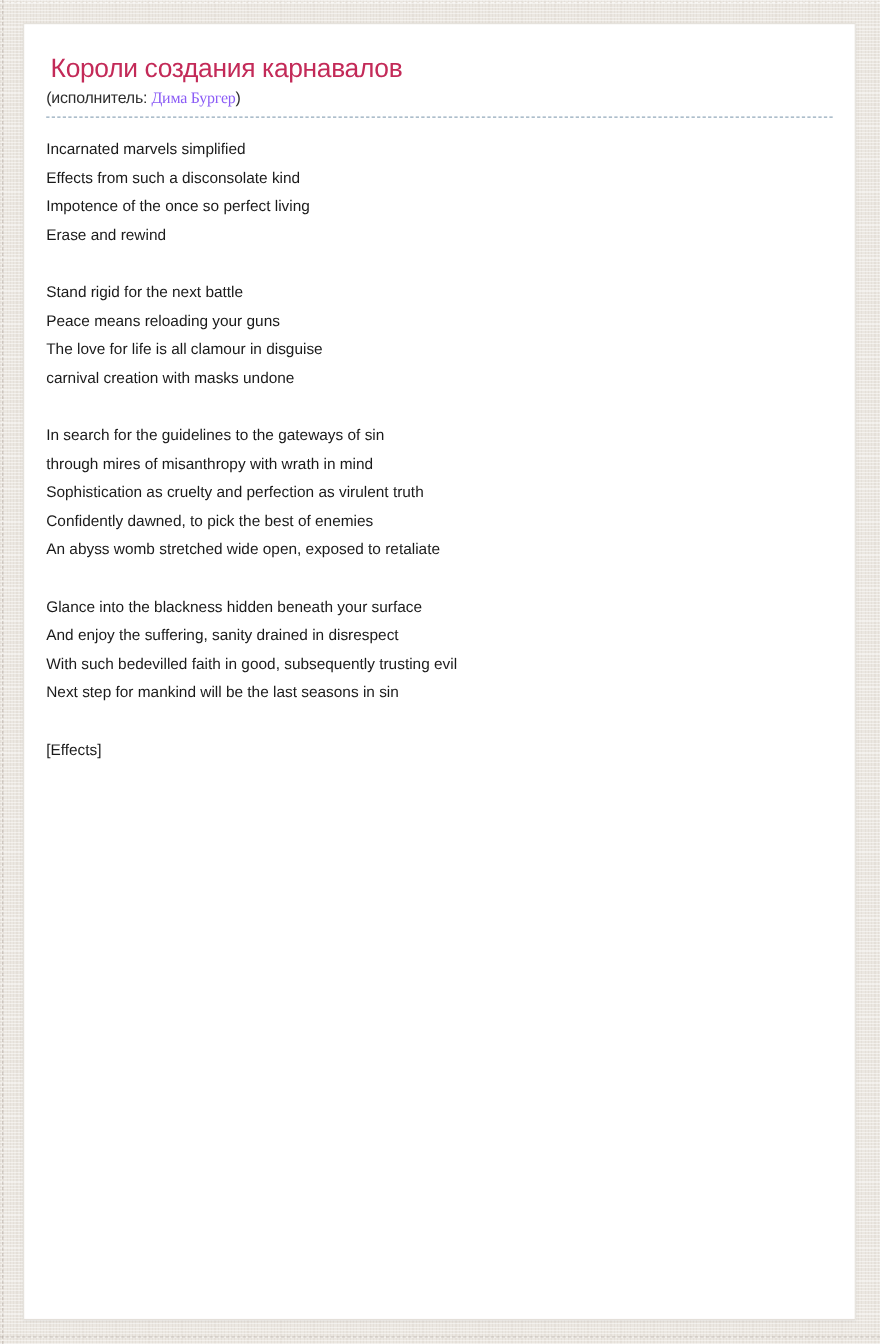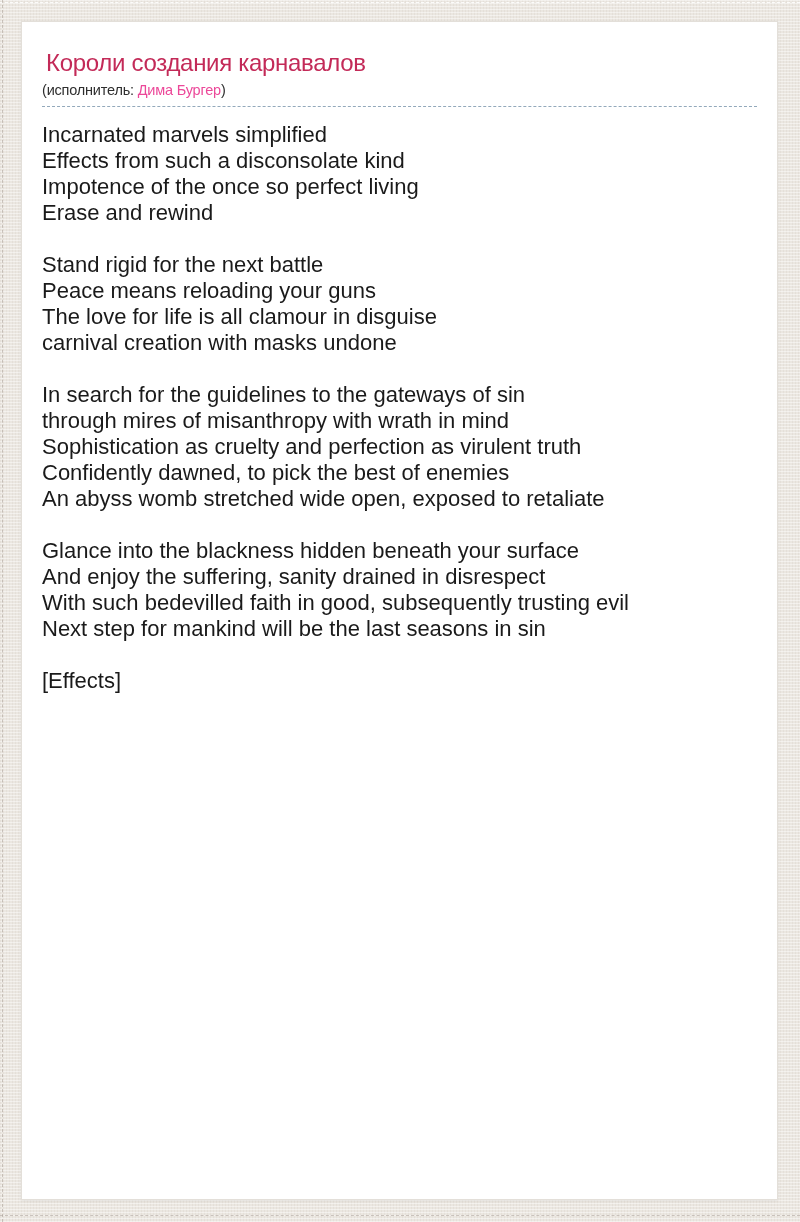--- a/index.html
+++ b/index.html
@@ -61,27 +61,28 @@
     color: #c32a58;
   }
   .artist-line {
     margin-top: 2px;
     font-size: 14.5px;
     line-height: 18px;
     color: #2e2e2e;
     letter-spacing: -0.2px;
   }
   .artist-link {
-    color: #ec4899;
+    color: #8b5cf6;
     text-decoration: none;
     cursor: pointer;
+    font-family: Liberation Serif, serif;
   }
   .lyrics {
     padding-top: 15px;
-    font-size: 22px;
+    font-size: 14px;
     line-height: 26px;
     color: #1a1a1a;
   }
   .lyrics p {
     margin: 0 0 26px 0;
     white-space: pre-line;
   }
 </style>
 </head>
 <body>

